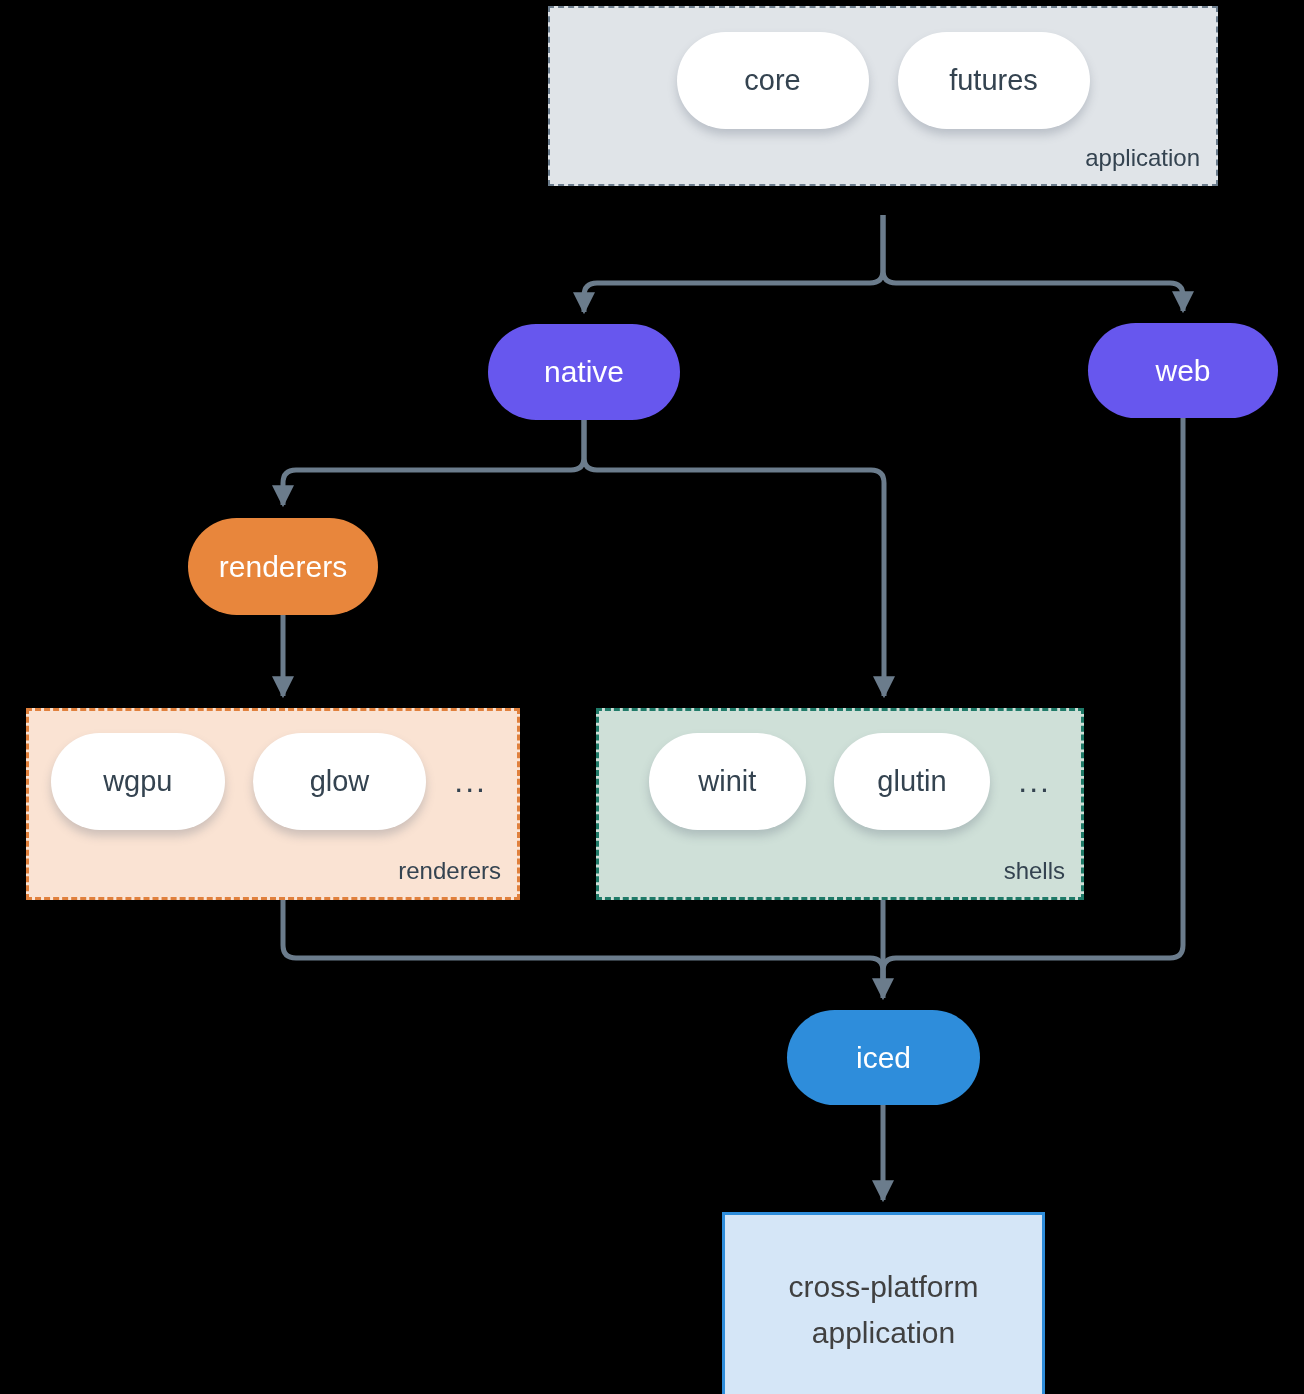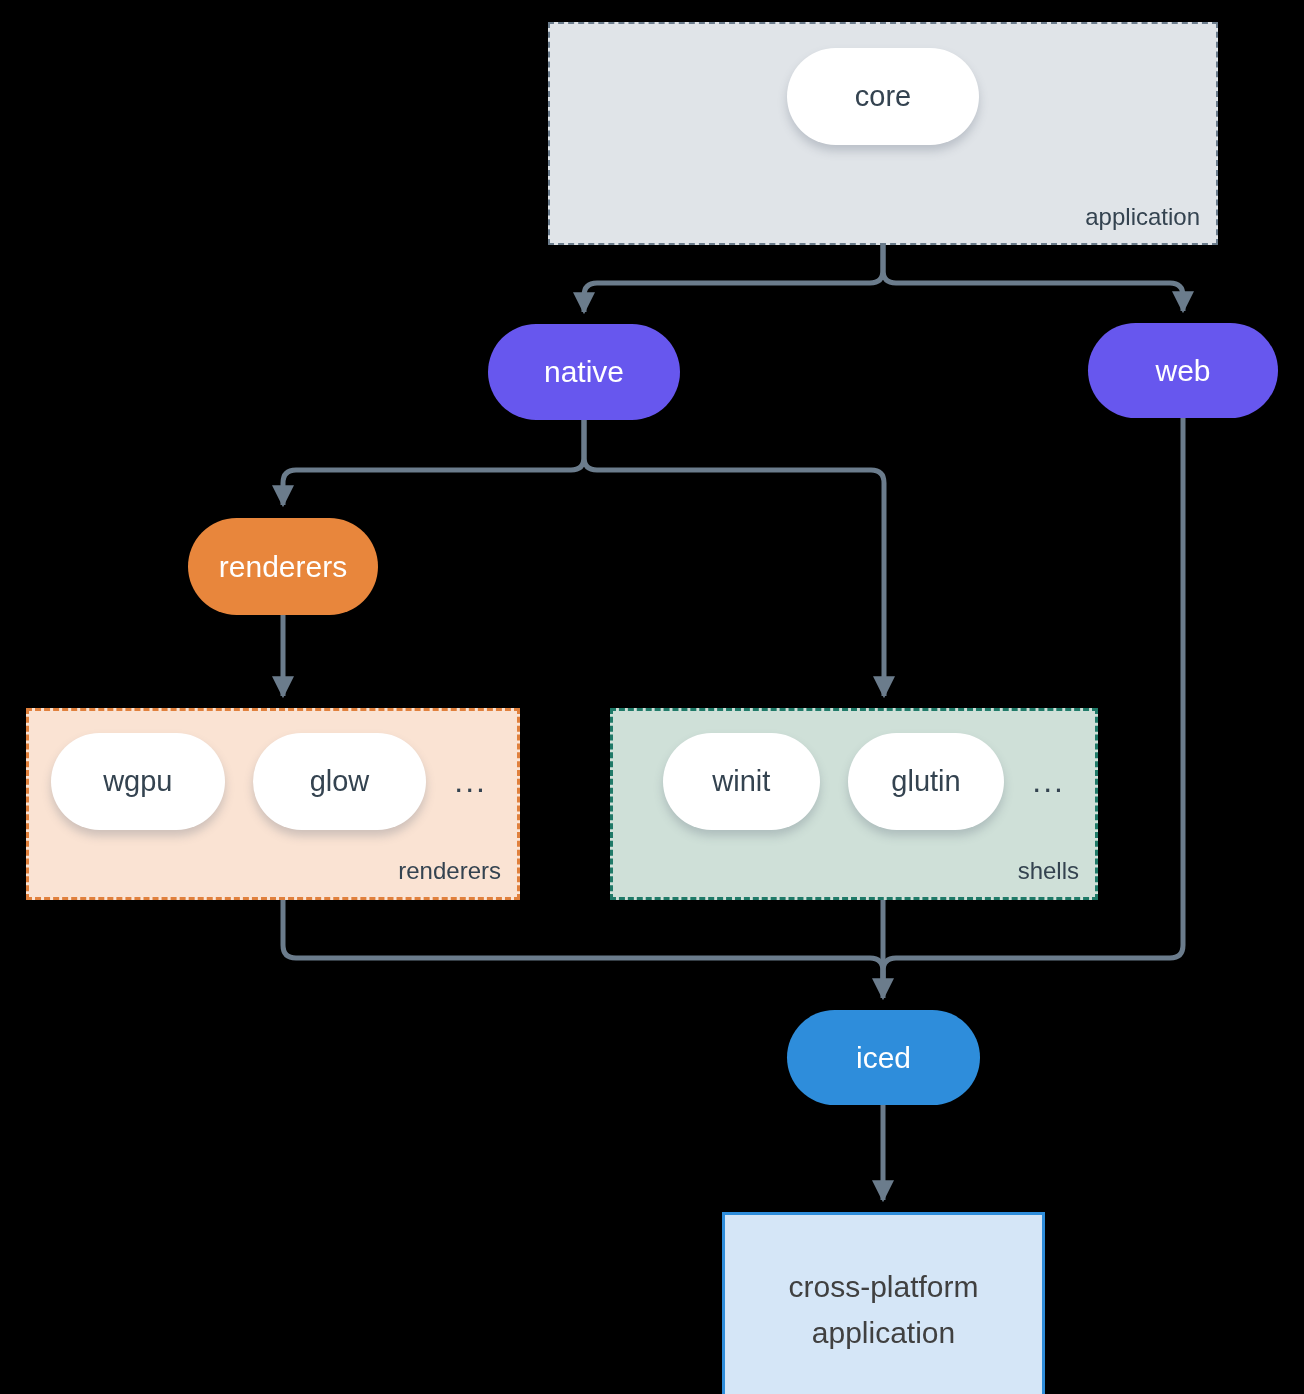--- a/index.html
+++ b/index.html
@@ -5,25 +5,25 @@
   html,body{margin:0;padding:0;background:#000;}
   .canvas{
     position:relative;width:1304px;height:1394px;background:#000;
     font-family:"Liberation Sans","DejaVu Sans",sans-serif;
     color:#344350;overflow:hidden;
   }
   .edges{position:absolute;left:0;top:0;width:1304px;height:1394px;pointer-events:none;}
 
   
   .group{position:absolute;box-sizing:border-box;}
-  .group-foundations{left:548px;top:22px;width:670px;height:223px;
+  .group-foundations{left:548px;top:6px;width:670px;height:180px;
     background:#e0e4e8;border:2px dashed #6b7c8c;}
   .group-renderers{left:26px;top:708px;width:494px;height:192px;
     background:#fae3d3;border:3px dashed #e0803c;}
-  .group-shells{left:610px;top:708px;width:488px;height:192px;
+  .group-shells{left:596px;top:708px;width:488px;height:192px;
     background:#cfe0d8;border:3px dashed #1f7a68;padding-left:28px;}
 
   .pill-row{display:flex;align-items:center;gap:29px;}
   .group-foundations .pill-row{justify-content:center;padding-top:24px;}
   .group-renderers .pill-row,.group-shells .pill-row{padding:22px 22px 0 22px;gap:28px;}
 
   .white-pill{
     background:#ffffff;border-radius:50px;height:97px;display:flex;
     align-items:center;justify-content:center;font-size:29px;color:#344350;
     box-shadow:0 6px 10px rgba(90,100,120,.28);
@@ -75,20 +75,23 @@
       <path d="M 883 900 V 998" marker-end="url(#arrow)"></path>
       <path d="M 883 1105 V 1200" marker-end="url(#arrow)"></path>
     </g>
   </svg>
 
   <div class="group group-foundations">
     <div class="pill-row">
       <div class="white-pill">
         <span>core</span>
       </div>
+      <div class="white-pill">
+        <span>futures</span>
+      </div>
     </div>
     <div class="group-label">application</div>
   </div>
 
   <div class="node node-native">
     <span>native</span>
   </div>
   <div class="node node-web">
     <span>web</span>
   </div>

